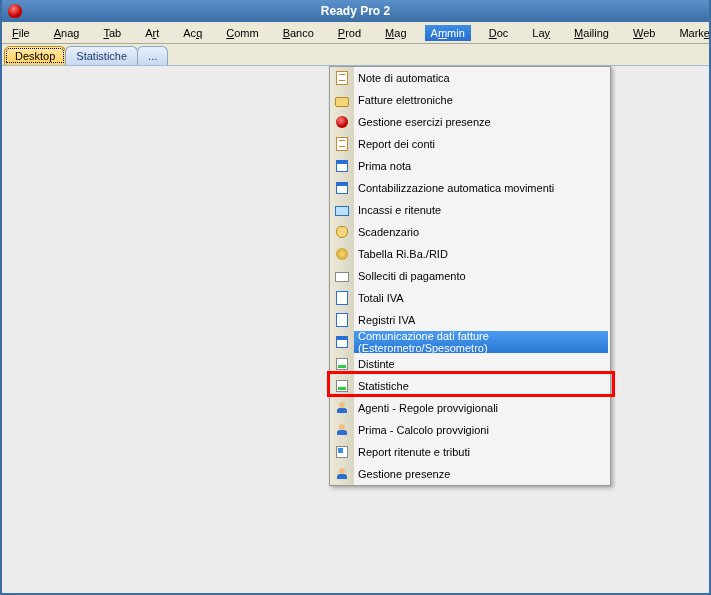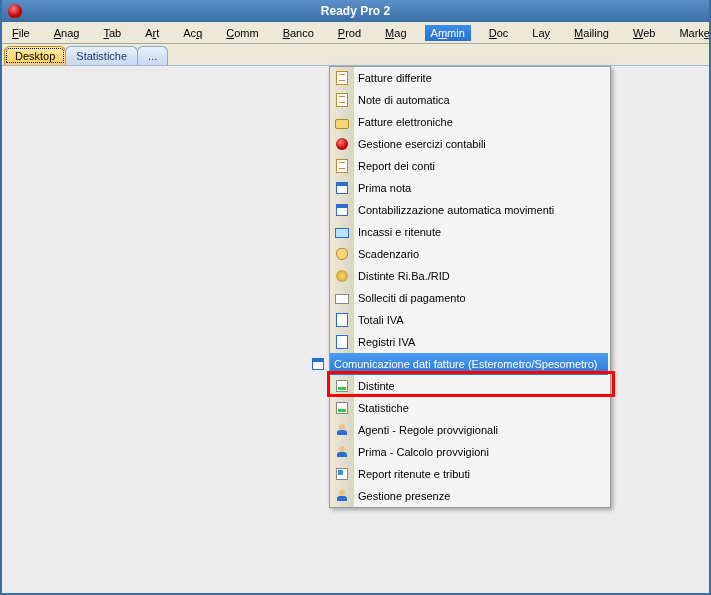--- a/index.html
+++ b/index.html
@@ -110,20 +110,21 @@
   }
   .dd-item .icon {
     position: absolute;
     left: 4px; top: 3px;
     width: 16px; height: 16px;
     display: flex; align-items: center; justify-content: center;
   }
   .dd-item.selected {
     background: linear-gradient(to bottom,#4a9bf0,#2a7ad6);
     color: #fff;
+    margin-left: 24px;
     margin-right: 2px;
     padding-left: 4px;
   }
   .dd-item.selected .icon {
     left: -20px;
   }
   .highlight-box {
     position: absolute;
     border: 3px solid #ff0000;
     pointer-events: none;
@@ -180,48 +181,42 @@
 
 <div class="tabbar" id="tabbar">
     <div class="tab active">Desktop</div>
     <div class="tab">Statistiche</div>
     <div class="tab">...</div>
   </div>
 
 <div class="content">
   <div class="dropdown" id="dropdown">
     <div class="dd-gutter"></div>
-  <div class="dd-item">
+      <div class="dd-item">
         <span class="icon">
           <span class="ic-doc lines"></span>
         </span>
-        <span>Fatture differite</span>
+        <span>Note di automatica</span>
+      </div>
+      <div class="dd-item">
+        <span class="icon">
+          <span class="ic-folder"></span>
+        </span>
+        <span>Fatture elettroniche</span>
+      </div>
+      <div class="dd-item">
+        <span class="icon">
+          <span class="ic-berry"></span>
+        </span>
+        <span>Gestione esercizi presenze</span>
       </div>
       <div class="dd-item">
         <span class="icon">
           <span class="ic-doc lines"></span>
         </span>
-        <span>Note di automatica</span>
-      </div>
-      <div class="dd-item">
-        <span class="icon">
-          <span class="ic-folder"></span>
-        </span>
-        <span>Fatture elettroniche</span>
-      </div>
-      <div class="dd-item">
-        <span class="icon">
-          <span class="ic-berry"></span>
-        </span>
-        <span>Gestione esercizi contabili</span>
-      </div>
-      <div class="dd-item">
-        <span class="icon">
-          <span class="ic-doc lines"></span>
-        </span>
         <span>Report dei conti</span>
       </div>
       <div class="dd-item">
         <span class="icon">
           <span class="ic-grid"></span>
         </span>
         <span>Prima nota</span>
       </div>
       <div class="dd-item">
         <span class="icon">
@@ -238,21 +233,21 @@
       <div class="dd-item">
         <span class="icon">
           <span class="ic-bag"></span>
         </span>
         <span>Scadenzario</span>
       </div>
       <div class="dd-item">
         <span class="icon">
           <span class="ic-coin"></span>
         </span>
-        <span>Distinte Ri.Ba./RID</span>
+        <span>Tabella Ri.Ba./RID</span>
       </div>
       <div class="dd-item">
         <span class="icon">
           <span class="ic-mail"></span>
         </span>
         <span>Solleciti di pagamento</span>
       </div>
       <div class="dd-item">
         <span class="icon">
           <span class="ic-page"></span>

